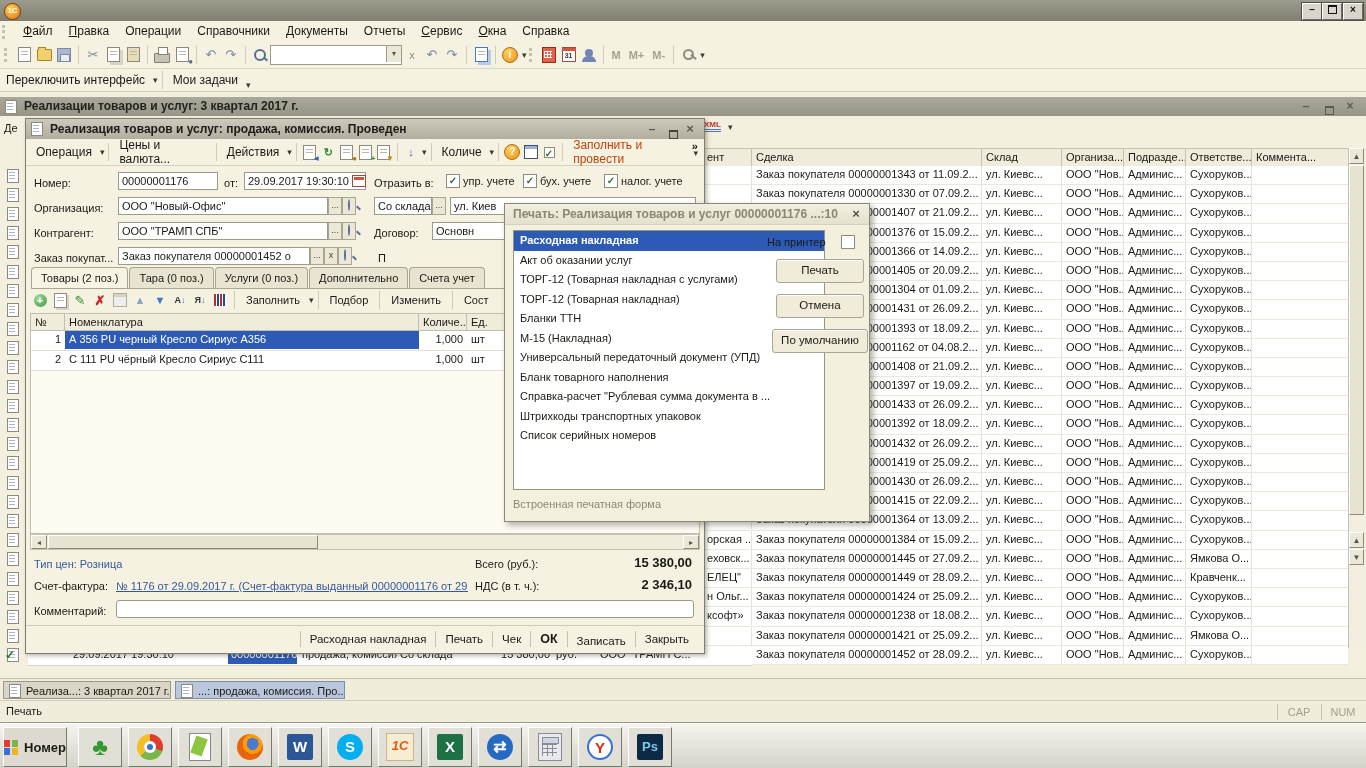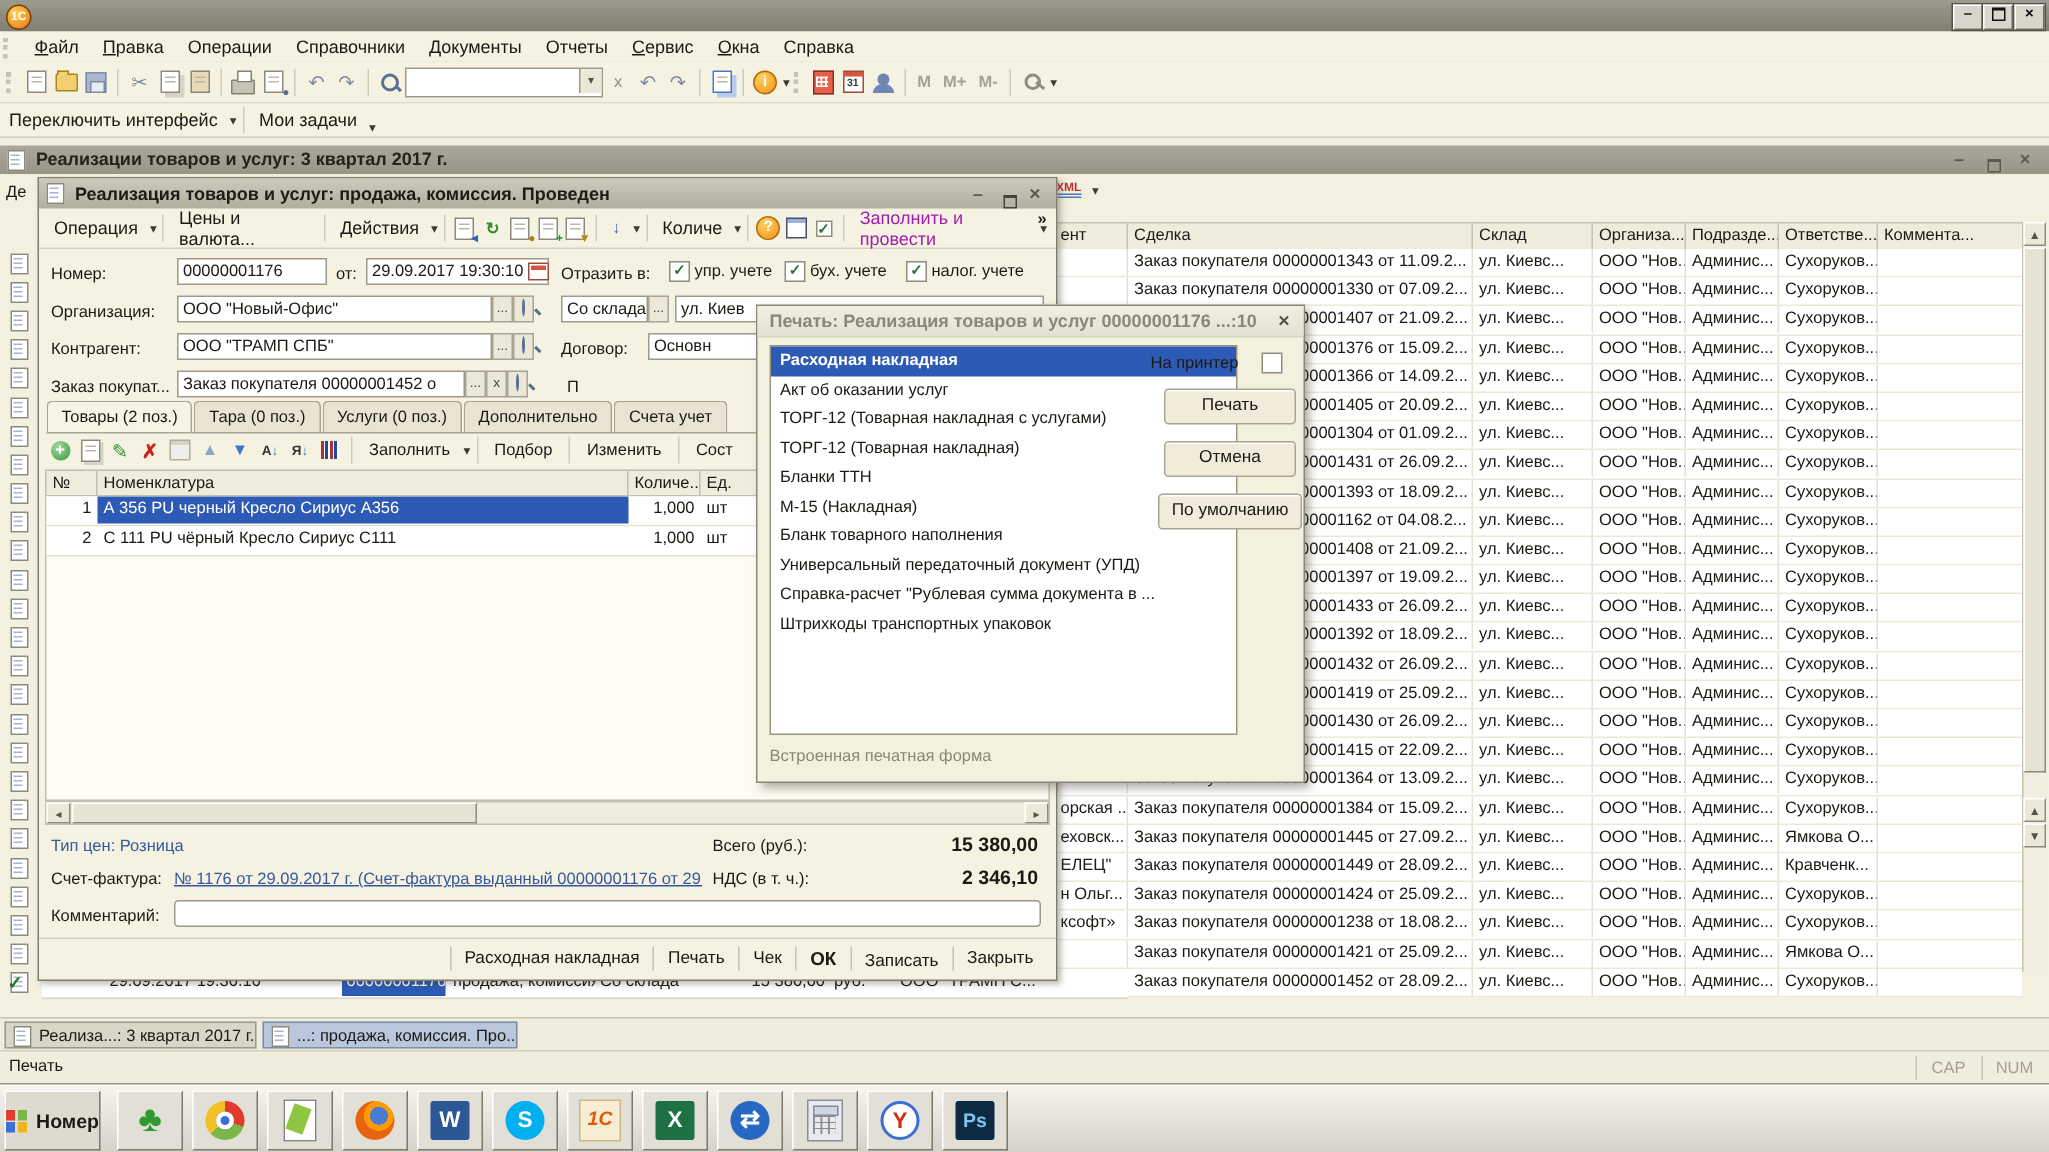--- a/index.html
+++ b/index.html
@@ -723,21 +723,21 @@
     <span class="i">
         <span class="infoc">?</span>
       </span>
     <span class="i">
         <span style="width:12px;height:12px;border:1px solid #44506a;background:linear-gradient(#9cb0d8 3px,#fff 3px)"></span>
       </span>
     <span class="i">
         <span class="cbbox" style="width:9px;height:9px">✓</span>
       </span>
     <span class="vsep"></span>
-    <span class="tbt" style="color:#a21caf">Заполнить и провести</span>
+    <span class="tbt" style="color:#c2410c">Заполнить и провести</span>
     <span style="margin-left:auto;margin-right:6px;text-align:center">
       <span style="font-weight:bold">»</span><br>
       <span class="dd" style="position:relative;top:-6px">▾</span>
     </span>
   </div>
 
   <span class="label" style="left:8px;top:57px">Номер:</span>
   <span class="input" style="left:92px;top:53px;width:100px">00000001176</span>
   <span class="label" style="left:198px;top:57px">от:</span>
   <span class="input" style="left:218px;top:53px;width:122px">29.09.2017 19:30:10</span>
@@ -894,24 +894,25 @@
     <span class="abs flat" style="right:6px;width:14px;top:0;font-size:13px;color:#55534a">×</span>
   </div>
   <div class="plist">
 
   <div class="pitem selected">Расходная накладная</div>
       <div class="pitem">Акт об оказании услуг</div>
       <div class="pitem">ТОРГ-12 (Товарная накладная с услугами)</div>
       <div class="pitem">ТОРГ-12 (Товарная накладная)</div>
       <div class="pitem">Бланки ТТН</div>
       <div class="pitem">М-15 (Накладная)</div>
+      <div class="pitem">Универсальный передаточный документ (УПД)</div>
       <div class="pitem">Бланк товарного наполнения</div>
-      <div class="pitem">Универсальный передаточный документ (УПД)</div>
       <div class="pitem">Справка-расчет "Рублевая сумма документа в ...</div>
       <div class="pitem">Штрихкоды транспортных упаковок</div>
+      <div class="pitem">Список серийных номеров</div>
     </div>
   <span class="label" style="left:262px;top:31px">На принтер</span>
   <span class="cbbox" style="position:absolute;left:336px;top:31px"></span>
   <span class="btn3d" style="left:271px;top:55px;width:86px;height:22px">Печать</span>
   <span class="btn3d" style="left:271px;top:90px;width:86px;height:22px">Отмена</span>
   <span class="btn3d" style="left:267px;top:125px;width:94px;height:22px">По умолчанию</span>
   <span class="label" style="left:8px;top:293px;color:#8a8873">Встроенная печатная форма</span>
 </div>
 
 <div class="abs wtabs">

